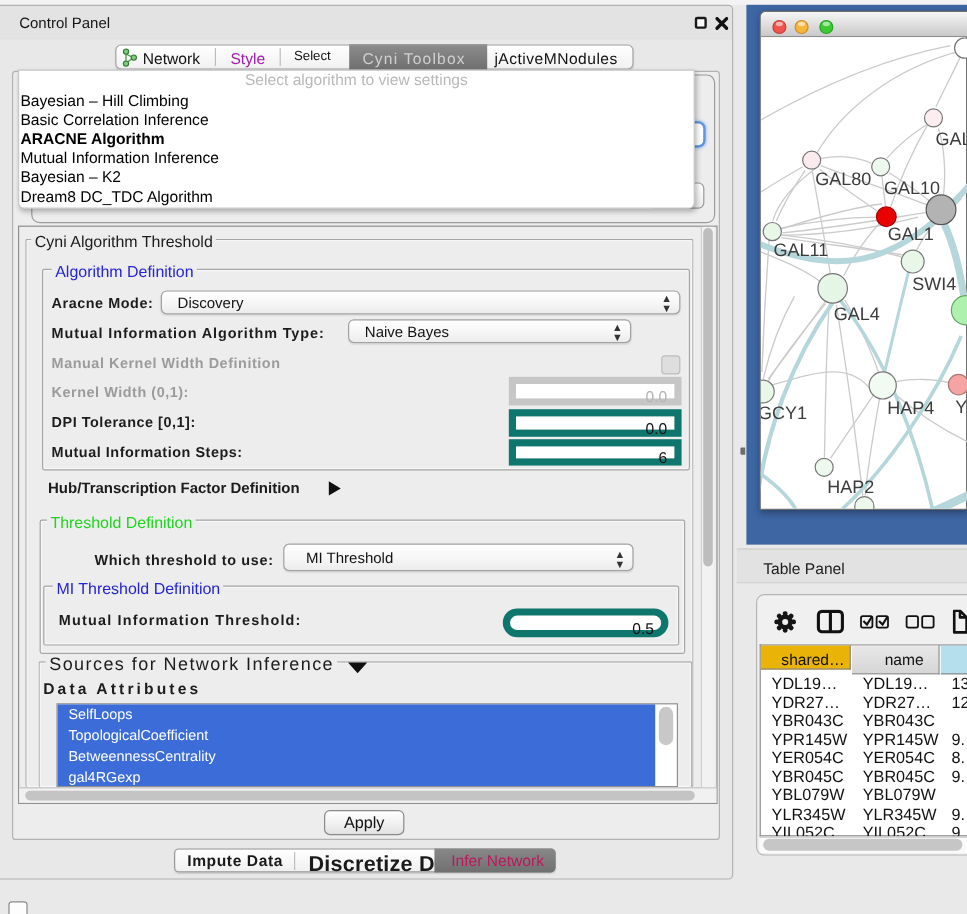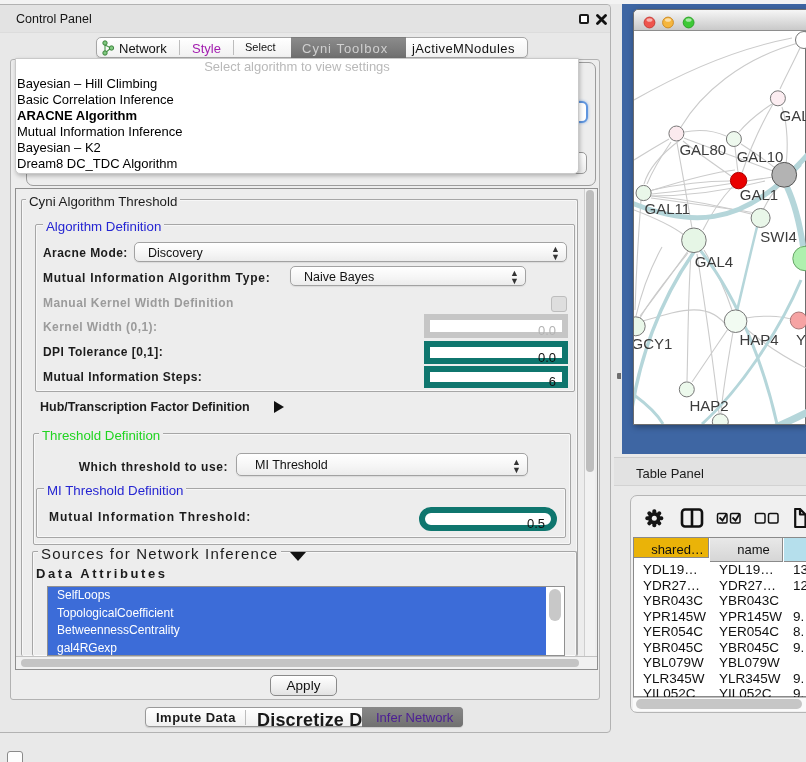--- a/index.html
+++ b/index.html
@@ -119,21 +119,21 @@
 <div class="abs" style="left:584px;top:189px;width:11px;height:467px;background:#f2f2f2;border-left:1px solid #cfcfcf;"></div>
 <div class="abs" style="left:585.5px;top:190px;width:8.5px;height:282px;background:#bdbdbd;border-radius:4px;"></div>
 
 <div class="abs" style="left:270px;top:675px;width:67px;height:21px;background:linear-gradient(#ffffff,#efefef 60%,#e2e2e2);border:1px solid #8a8a8a;border-radius:5px;text-align:center;font-size:13.5px;color:#111;line-height:19px;">Apply</div>
 
 <div class="abs" style="left:145px;top:707px;width:318px;height:20px;background:linear-gradient(#ffffff,#f0f0f0);border:1px solid #999;border-radius:4px;box-shadow:0 1px 1px rgba(0,0,0,0.12);"></div>
 <div class="abs" style="left:156px;top:710px;font-size:13px;font-weight:bold;letter-spacing:0.5px;color:#1a1a1a;">Impute Data</div>
 <div class="abs" style="left:245px;top:710px;width:1px;height:15px;background:#bdbdbd;"></div>
 <div class="abs" style="left:257px;top:710px;font-size:18px;font-weight:bold;letter-spacing:0.2px;color:#1a1a1a;">Discretize Data</div>
 <div class="abs" style="left:362px;top:707px;width:101px;height:20px;background:linear-gradient(#888888,#707070);border-radius:0 4px 4px 0;"></div>
-<div class="abs" style="left:376px;top:710px;font-size:13px;color:#4c1d95;">Infer Network</div>
+<div class="abs" style="left:376px;top:710px;font-size:13px;color:#be185d;">Infer Network</div>
 
 <div class="abs" style="left:15px;top:58px;width:564px;height:116px;background:#fff;border:1px solid #c9c9c9;border-radius:0 0 5px 5px;box-shadow:1px 2px 4px rgba(0,0,0,0.25);"></div>
 <div class="abs" style="left:0px;top:59px;width:594px;text-align:center;font-size:13px;color:#b9b9b9;">Select algorithm to view settings</div>
 <div class="abs" style="left:17px;top:76px;font-size:13px;color:#000;line-height:16px;">Bayesian – Hill Climbing<br>Basic Correlation Inference<br><b>ARACNE Algorithm</b><br>Mutual Information Inference<br>Bayesian – K2<br>Dream8 DC_TDC Algorithm</div>
 
 <div class="abs" style="left:7px;top:751px;width:16px;height:14px;background:#fdfdfd;border:1.5px solid #8a8a8a;border-radius:3px;"></div>
 
 <div class="abs" style="left:617px;top:373px;width:4px;height:6px;background:#6e6e6e;border-radius:1px 0 0 1px;"></div>
 
 <div class="abs" style="left:622px;top:4px;width:184px;height:450px;background:#3e66a3;"></div>

